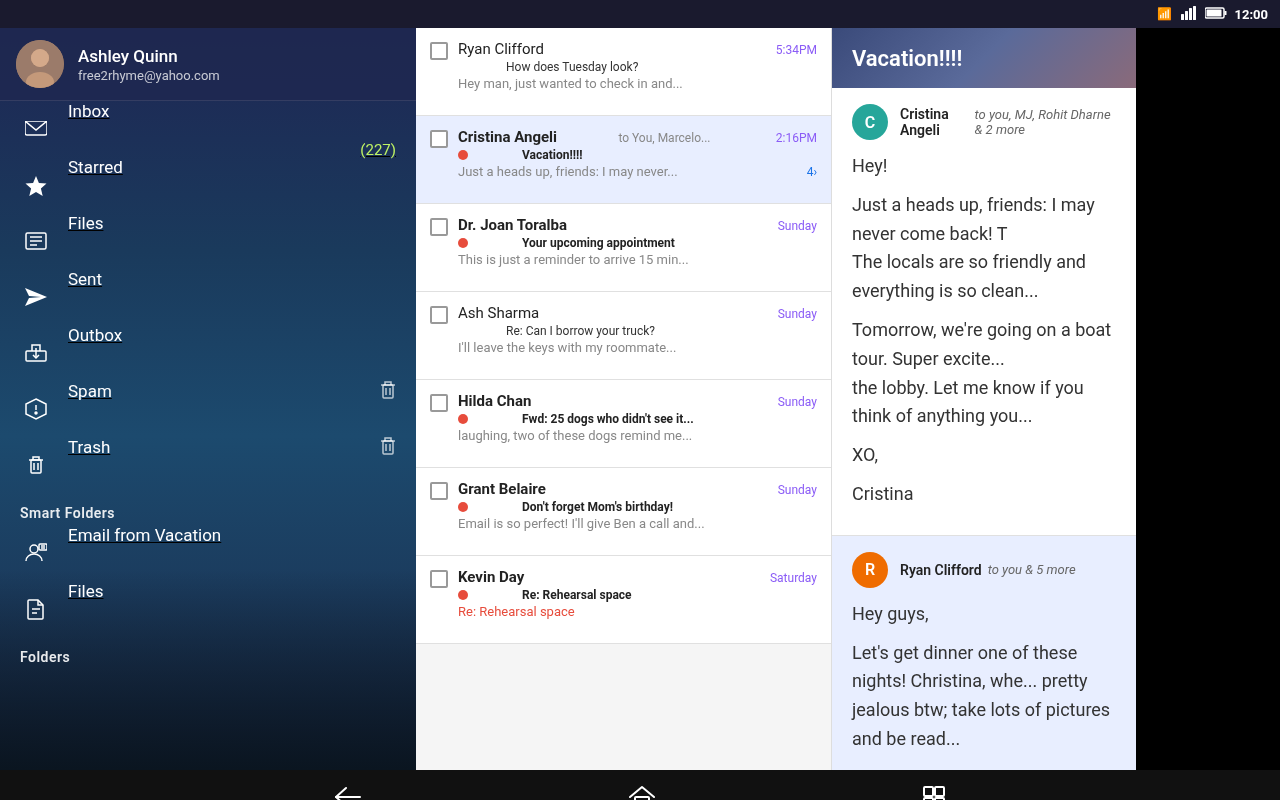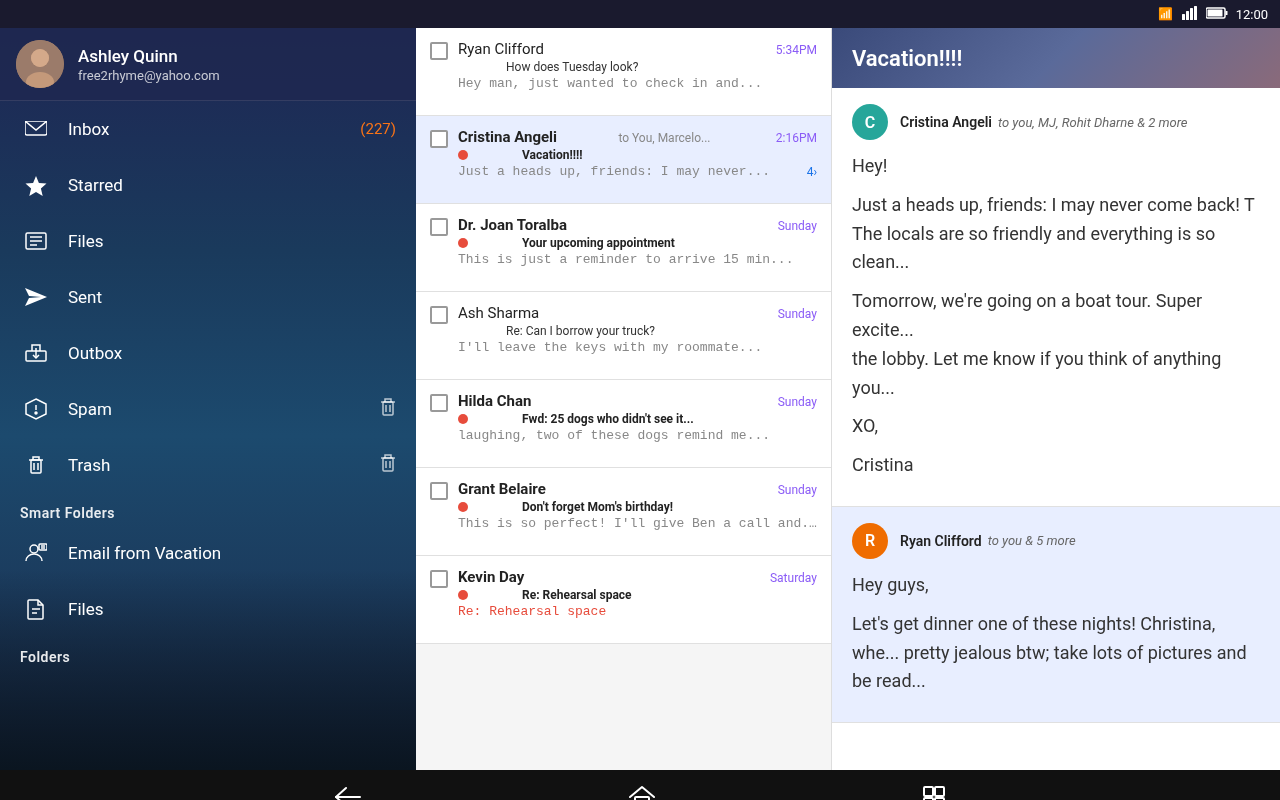--- a/index.html
+++ b/index.html
@@ -10,26 +10,26 @@
       width: 1280px;
       height: 28px;
       background: #1a1a2e;
       display: flex;
       align-items: center;
       justify-content: flex-end;
       padding: 0 12px;
       gap: 8px;
     }
     .status-bar-icon { color: #fff; font-size: 12px; }
-    .status-time { color: #fff; font-size: 13px; font-weight: normal; }
+    .status-time { color: #fff; font-size: 13px; font-weight: bold; }
 
     
     .main-layout {
       display: flex;
-      width: 1280px;
+      width: 1136px;
       height: 742px; 
     }
 
     
     .sidebar {
       width: 416px;
       height: 742px;
       background: #1e2a4a;
       display: flex;
       flex-direction: column;
@@ -74,29 +74,29 @@
       display: flex; align-items: center; justify-content: center;
       font-size: 22px;
     }
     .user-info { display: flex; flex-direction: column; }
     .user-name { color: #fff; font-size: 17px; font-weight: 500; }
     .user-email { color: rgba(255,255,255,0.75); font-size: 13px; margin-top: 2px; }
 
     
     .nav-item {
       display: flex;
-      align-items: center;
       padding: 0 20px;
       height: 56px;
       cursor: pointer;
       position: relative;
+      text-decoration: underline;
     }
     .nav-icon { color: #fff; font-size: 20px; width: 32px; display: flex; align-items: center; justify-content: center; margin-right: 16px; flex-shrink: 0; }
     .nav-label { color: #fff; font-size: 17px; flex: 1; }
-    .nav-badge { color: #f97316; font-size: 15px; }
+    .nav-badge { color: #bef264; font-size: 15px; margin-top: 40px; }
     .nav-action { color: rgba(255,255,255,0.7); font-size: 18px; margin-left: auto; }
 
     .section-title {
       color: rgba(255,255,255,0.9);
       font-size: 14px;
       font-weight: 600;
       padding: 12px 20px 4px 20px;
       letter-spacing: 0.5px;
     }
 
@@ -137,21 +137,21 @@
       cursor: pointer;
     }
 
     .email-body { flex: 1; min-width: 0; }
     .email-header-row { display: flex; justify-content: space-between; align-items: baseline; margin-bottom: 2px; }
     .email-sender { font-size: 15px; color: #222; }
     .email-time { font-size: 12px; color: #8b5cf6; flex-shrink: 0; margin-left: 8px; }
     .email-subject-row { display: flex; align-items: center; margin-bottom: 2px; }
     .dot-indicator { width: 10px; height: 10px; border-radius: 50%; background: #e74c3c; margin-right: 6px; flex-shrink: 0; }
     .email-subject { font-size: 12px; color: #333; margin-left: 48px; }
-    .email-preview { font-size: 13px; color: #888; white-space: nowrap; overflow: hidden; text-overflow: ellipsis; font-family: Liberation Mono, monospace; }
+    .email-preview { font-size: 13px; color: #888; white-space: nowrap; overflow: hidden; text-overflow: ellipsis; }
     .thread-count { font-size: 12px; color: #1a73e8; margin-left: 4px; }
     .thread-arrow { font-size: 12px; color: #1a73e8; }
 
     
     .reading-pane {
       flex: 1;
       height: 742px;
       background: #fff;
       display: flex;
       flex-direction: column;
@@ -494,21 +494,21 @@
       </div>
       <div class="email-body">
         <div class="email-header-row">
           <span class="email-sender">Grant Belaire</span>
           <span class="email-time">Sunday</span>
         </div>
         <div class="email-subject-row">
           <span class="dot-indicator"></span>
           <span class="email-subject">Don't forget Mom's birthday!</span>
         </div>
-        <div class="email-preview">This is so perfect!  I'll give Ben a call and...</div>
+        <div class="email-preview">Email is so perfect!  I'll give Ben a call and...</div>
       </div>
     </div>
 
     <div class="email-item unread">
       <div class="checkbox-area">
         <div class="checkbox"></div>
       </div>
       <div class="email-body">
         <div class="email-header-row">
           <span class="email-sender">Kevin Day</span>

